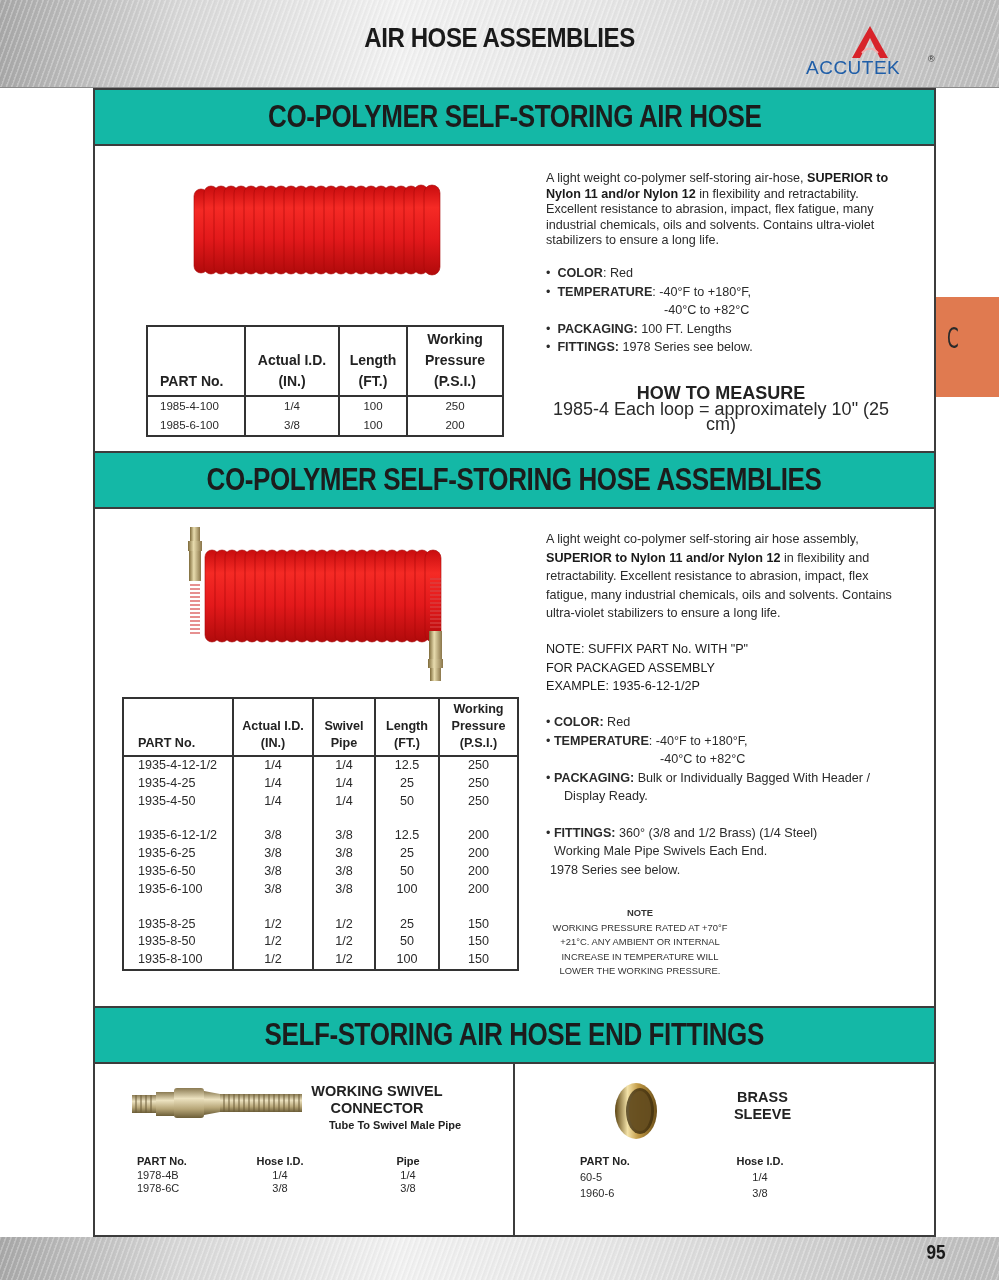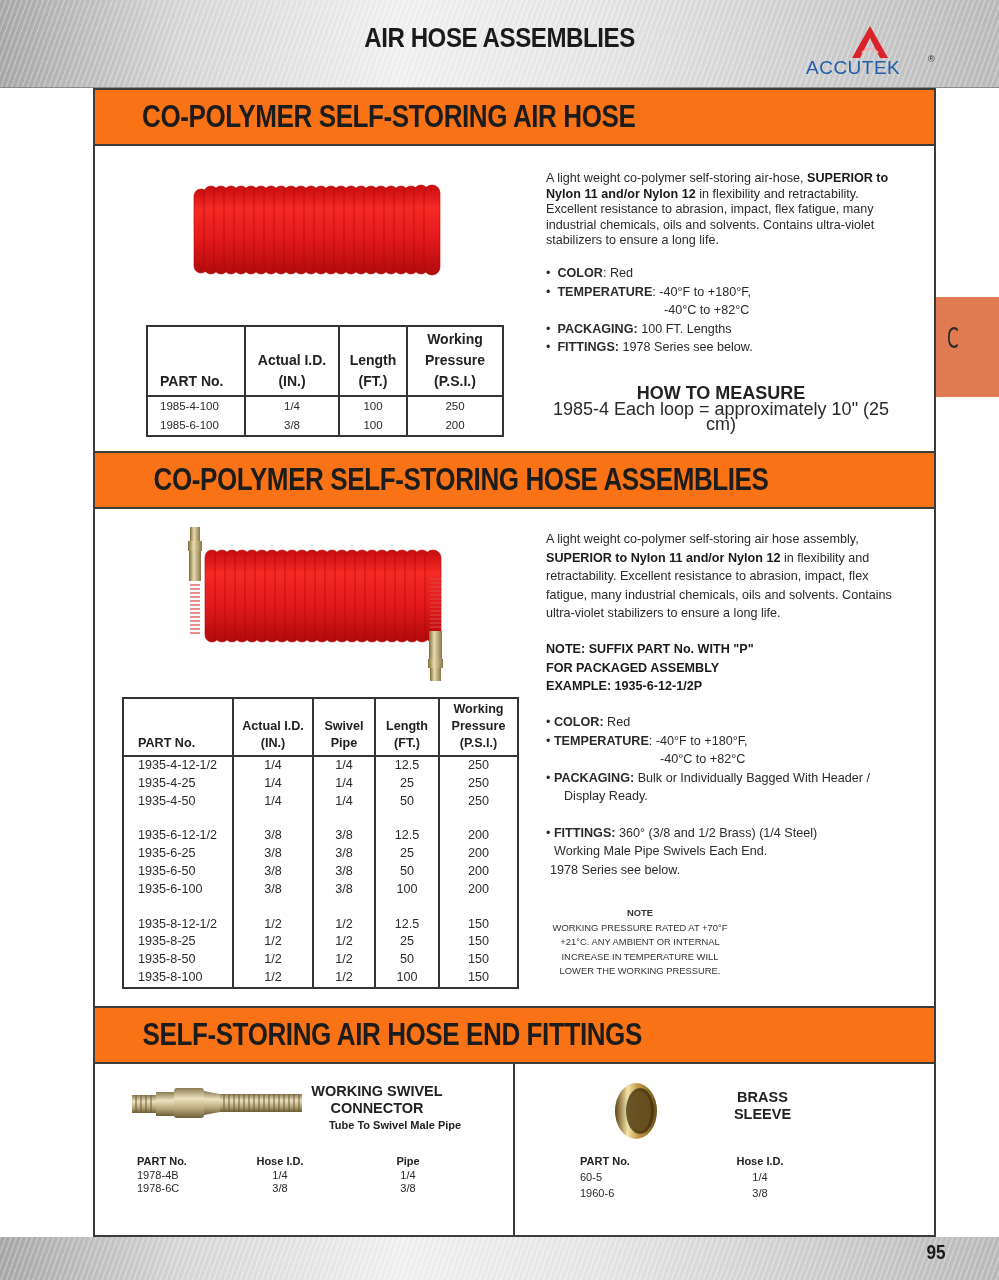--- a/index.html
+++ b/index.html
@@ -48,22 +48,22 @@
     font-size: 28px; color: #2a2a2a; transform: scaleX(0.6);
   }
 
   .frame {
     position: absolute; left: 93px; top: 88px; width: 843px; height: 1149px;
     border: 2px solid #3c3c3c; border-top: none;
     background: #fff;
   }
   .section-header {
     position: absolute; left: 93px; width: 843px; height: 58px;
-    background: #f97316; border: 2px solid #3c3c3c;
-    display: flex; align-items: center; 
+    background: #14b8a6; border: 2px solid #3c3c3c;
+    display: flex; align-items: center; justify-content: center;
   }
   .section-title {
     font-weight: bold; font-size: 31px; color: #1c1c1c; transform: scaleX(0.84);
     white-space: nowrap; letter-spacing: -0.5px;
   }
 
   .desc { position: absolute; font-size: 12.6px; line-height: 15.5px; color: #2a2a2a; }
   .desc b { color: #1a1a1a; }
   .bullets { position: absolute; font-size: 12.6px; line-height: 18.5px; color: #2a2a2a; }
   .bullets .indent { padding-left: 118px; }
@@ -347,27 +347,20 @@
         <td>200</td>
       </tr>
     <tr class="spacer">
         <td></td>
         <td></td>
         <td></td>
         <td></td>
         <td></td>
       </tr>
     <tr>
-        <td>1935-8-12-1/2</td>
-        <td>1/2</td>
-        <td>1/2</td>
-        <td>12.5</td>
-        <td>150</td>
-      </tr>
-    <tr>
         <td>1935-8-25</td>
         <td>1/2</td>
         <td>1/2</td>
         <td>25</td>
         <td>150</td>
       </tr>
     <tr>
         <td>1935-8-50</td>
         <td>1/2</td>
         <td>1/2</td>
@@ -381,21 +374,21 @@
         <td>100</td>
         <td>150</td>
       </tr>
   </tbody>
 </table>
 
 <div class="desc" style="left:546px; top:530px; width:350px; line-height:18.5px;">
   <span>A light weight co-polymer self-storing air hose assembly, </span><b>SUPERIOR to Nylon 11 and/or Nylon 12</b><span> in flexibility and retractability. Excellent resistance to abrasion, impact, flex fatigue, many industrial chemicals, oils and solvents. Contains ultra-violet stabilizers to ensure a long life.</span>
 </div>
 
-<div class="desc" style="left:546px; top:640px; width:350px; line-height:18.5px; font-weight:bold; color:#1a1a1a;">
+<div class="desc" style="left:546px; top:640px; width:350px; line-height:18.5px; font-weight:normal; color:#1a1a1a;">
   <div>NOTE: SUFFIX PART No. WITH "P"</div>
   <div>FOR PACKAGED ASSEMBLY</div>
   <div>EXAMPLE: 1935-6-12-1/2P</div>
 </div>
 
 <div class="bullets" style="left:546px; top:713px; width:350px;">
   <div>• <b>COLOR:</b><span> Red</span></div>
   <div>• <b>TEMPERATURE</b><span>: -40°F to +180°F,</span></div>
   <div style="padding-left:114px;">-40°C to +82°C</div>
   <div>• <b>PACKAGING:</b><span> Bulk or Individually Bagged With Header /</span></div>

